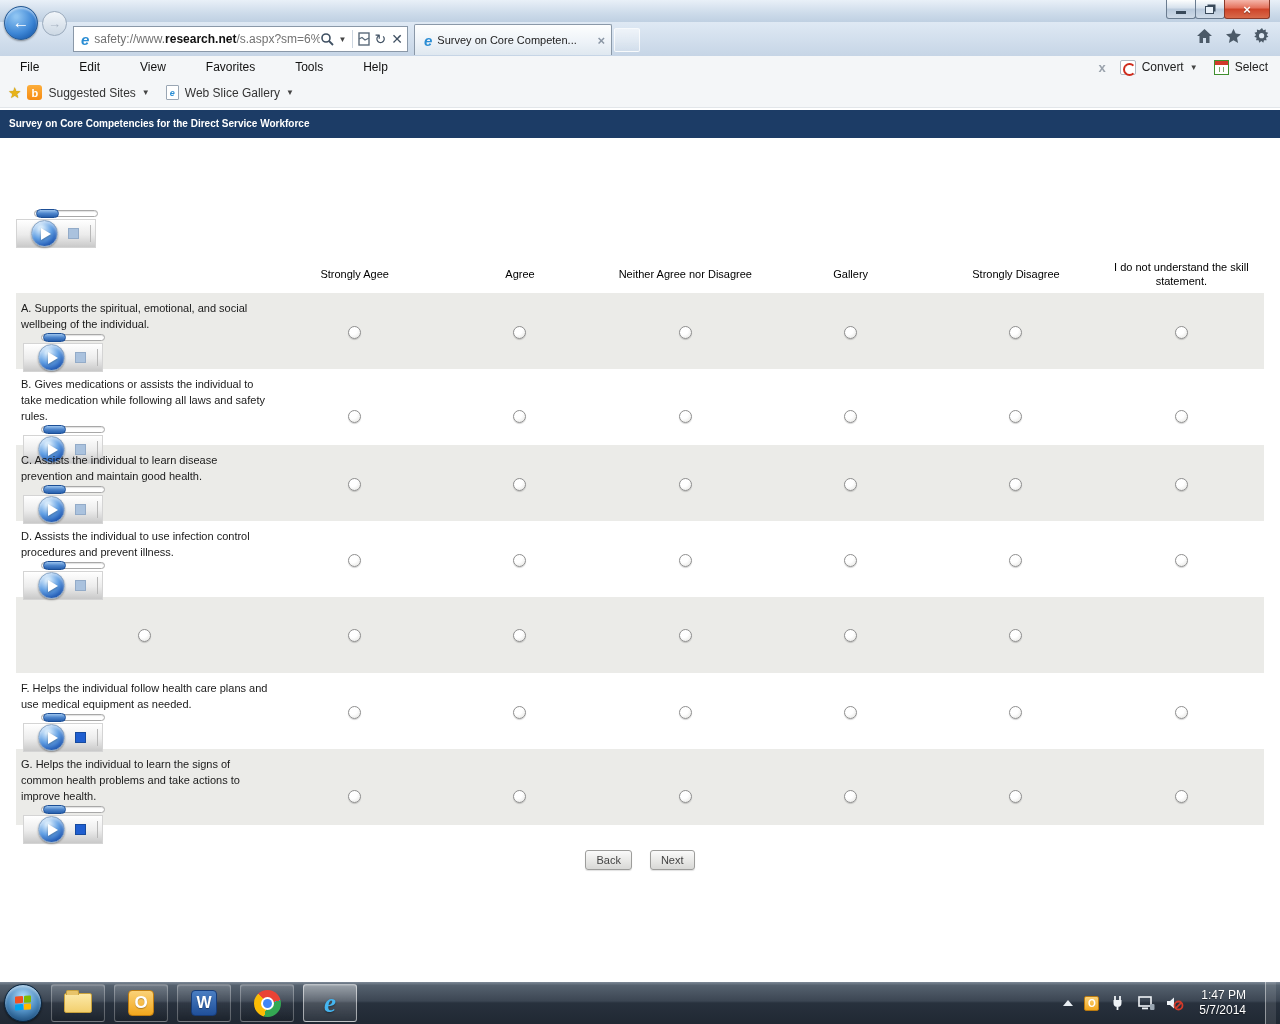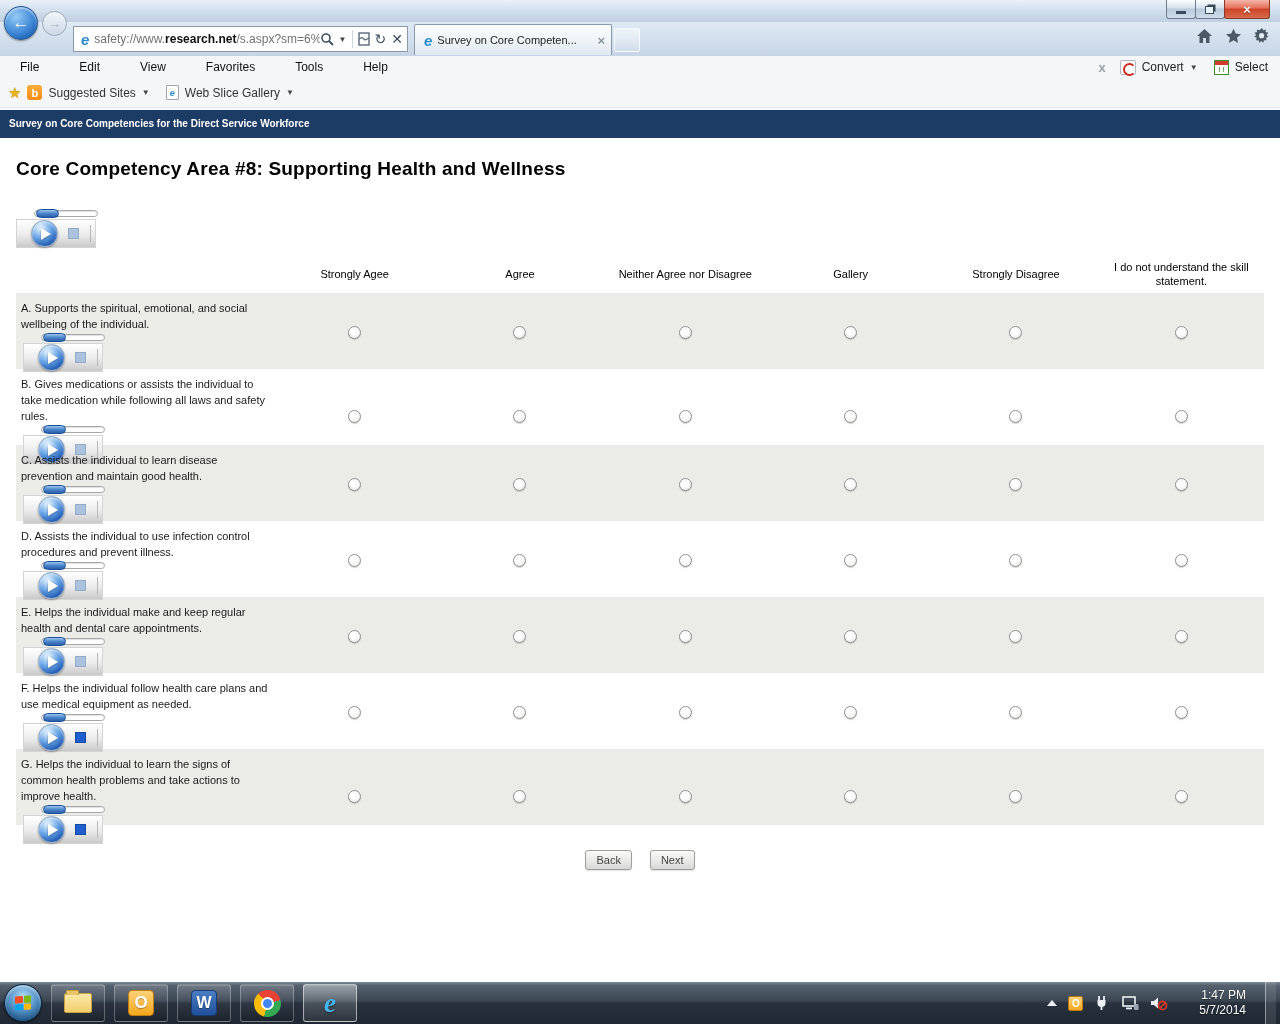--- a/index.html
+++ b/index.html
@@ -139,21 +139,21 @@
     background:conic-gradient(from -45deg, #ea4335 0 120deg, #4285f4 120deg 121deg, #34a853 121deg 240deg, #fbbc05 240deg 360deg); }
   .chrome-ico::before { content:""; position:absolute; inset:7px; border-radius:50%; background:#fff; }
   .chrome-ico::after { content:""; position:absolute; inset:9px; border-radius:50%; background:#4285f4; }
   .ie-ico { font-style:italic; font-weight:bold; font-size:27px; color:#45b5f0; line-height:1;
     text-shadow:0 1px 2px rgba(0,0,0,.4); font-family:"Liberation Serif",serif; }
 
   .tray { margin-left:auto; display:flex; align-items:center; gap:11px; padding-right:4px; }
   .tray-up { width:0; height:0; border-left:5px solid transparent; border-right:5px solid transparent; border-bottom:6px solid #e8edf2; }
   .tray-outlook { width:15px; height:15px; border-radius:2px; background:linear-gradient(#fbd278,#f2a71d); border:1px solid #b97a10;
     color:#fff; font-weight:bold; font-size:10px; display:flex; align-items:center; justify-content:center; }
-  .clock { text-align:right; color:#fff; font-size:12px; line-height:15px; text-shadow:0 1px 1px rgba(0,0,0,.5); margin-left:20px; }
+  .clock { text-align:right; color:#fff; font-size:12px; line-height:15px; text-shadow:0 1px 1px rgba(0,0,0,.5); margin-left:4px; }
   .showdesk { width:11px; height:42px; margin-left:8px; border-left:1px solid rgba(255,255,255,.45); background:rgba(255,255,255,.10); }
   svg { display:block; }
 </style>
 </head>
 <body>
 
 <div class="titlebar">
   <div class="winbtns">
     <div class="winbtn">
         <span class="glyph-min"></span>
@@ -245,21 +245,20 @@
   <span>Suggested Sites</span>
   <span class="dd-arrow">▼</span>
   <span class="doc-ico" style="margin-left:10px;">e</span>
   <span>Web Slice Gallery</span>
   <span class="dd-arrow">▼</span>
 </div>
 
 <div class="banner">Survey on Core Competencies for the Direct Service Workforce</div>
 
 <div class="content">
-  <div class="pg-heading">Core Competency Area #8: Supporting Health and Wellness</div>
 
   <div style="position:absolute; top:72px; left:16px;">
       <div class="player">
     <div class="pslider">
           <div class="pthumb"></div>
         </div>
     <div class="pstrip">
       <div class="pplay">
             <div class="ptri"></div>
           </div>
@@ -414,35 +413,20 @@
             <span class="radio"></span>
           </div>
           <div class="rcell">
             <span class="radio"></span>
           </div>
           <div class="rcell">
             <span class="radio"></span>
           </div>
         </div>
         <div class="srow stripe">
-          <div class="stmt-cell">
-            <span class="stmt-text">E. Helps the individual make and keep regular health and dental care appointments.</span>
-            <div class="player">
-    <div class="pslider">
-                <div class="pthumb"></div>
-              </div>
-    <div class="pstrip">
-      <div class="pplay">
-                  <div class="ptri"></div>
-                </div>
-      <div class="pstop"></div>
-      <div class="pline"></div>
-    </div>
-  </div>
-          </div>
           <div class="rcell">
             <span class="radio"></span>
           </div>
           <div class="rcell">
             <span class="radio"></span>
           </div>
           <div class="rcell">
             <span class="radio"></span>
           </div>
           <div class="rcell">

